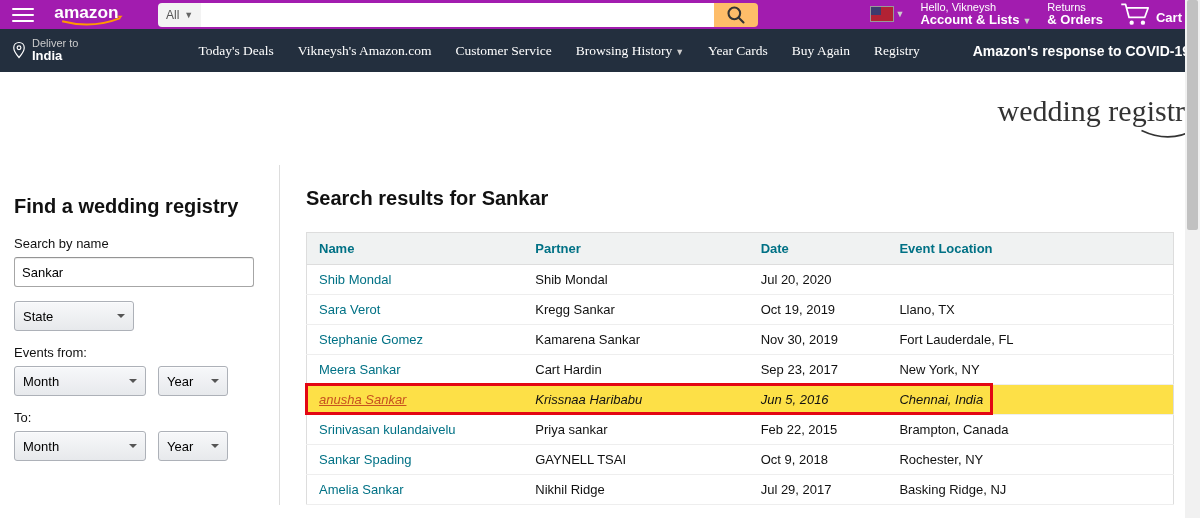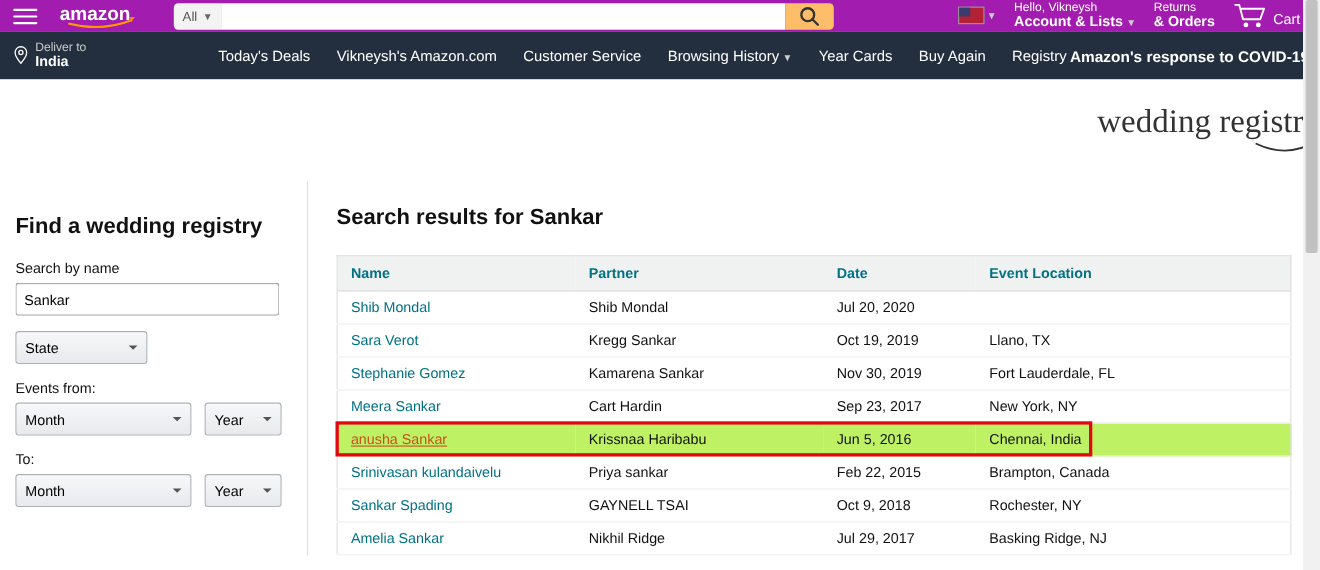--- a/index.html
+++ b/index.html
@@ -21,57 +21,57 @@
   .nav-right { margin-left: auto; display: flex; align-items: center; gap: 16px; padding-right: 10px; }
   .flag { width: 24px; height: 16px; background: linear-gradient(#b22234 0%, #b22234 100%); position: relative; border: 1px solid #999; }
   .flag::before { content:""; position:absolute; top:0; left:0; width:10px; height:8px; background:#3c3b6e; }
   .flag-wrap { display:flex; align-items:center; cursor:pointer; }
   .flag-wrap .tri { margin-left:2px; font-size:9px; color:#ccc; }
   .nav-block { line-height: 1.1; }
   .nav-block .top { font-size: 11px; font-weight: 400; }
   .nav-block .bot { font-size: 13px; font-weight: 700; white-space: nowrap; }
   .nav-block .tri { font-size: 9px; color: #ccc; margin-left: 3px; }
   .cart-wrap { display:flex; align-items:flex-end; cursor:pointer; }
-  .cart-label { font-weight:400; font-size:13px; margin-left:3px; margin-bottom:2px; }
+  .cart-label { font-weight:700; font-size:13px; margin-left:3px; margin-bottom:2px; }
   
   
   .subnav { background: #232f3e; color: #fff; display: flex; align-items: center; height: 43px; padding: 0 10px; font-size: 13.5px; }
   .deliver { display: flex; align-items: center; gap: 4px; cursor: pointer; margin-right: 120px; }
   .deliver-text { line-height: 1.1; }
   .deliver-text .top { font-size: 11px; color: #ccc; }
   .deliver-text .bot { font-size: 13px; font-weight: 700; }
-  .subnav-links { display:flex; gap: 24px; align-items:flex-start; }
+  .subnav-links { display:flex; gap: 24px; align-items:flex-start;font-family:Liberation Serif, serif; }
   .subnav-links a { color: #fff; text-decoration: none; cursor: pointer; }
   .subnav-links .tri { font-size:9px; margin-left:3px; color:#ccc; }
   .covid { margin-left: auto; font-weight: 700; color: #fff; cursor: pointer; font-size: 14px; }
   .wr-logo-wrap { padding: 22px 0 10px 36px; text-align: right; }
   .wr-logo { font-family: Georgia, serif; font-size: 30px; font-weight: 400; color: #333; }
   .wr-swoosh { width: 60px; height: 18px; margin-left: 78px; margin-top: -2px; }
   
   .columns { display: flex; }
   .sidebar { width: 280px; padding: 30px 18px 0 14px; border-right: 1px solid #ddd; margin-top: 8px; min-height: 340px; }
   .sidebar h2 { font-size: 20px; font-weight: 700; margin-bottom: 18px; }
   .sidebar label.flab { display:block; font-size: 13px; margin-bottom: 6px; }
   .sidebar input[type=text] { width: 240px; height: 30px; border: 1px solid #a6a6a6; border-top-color:#949494; border-radius: 3px; padding: 0 7px; font-size: 13px; box-shadow: 0 1px 0 rgba(255,255,255,.5), 0 1px 0 rgba(0,0,0,.07) inset; margin-bottom: 14px; }
   .sidebar select { height: 30px; border: 1px solid #adb1b8; border-radius: 3px; background: linear-gradient(#f7f8fa,#e7e9ec); font-size: 13px; padding: 0 28px 0 8px; appearance: none; -webkit-appearance: none; position: relative; cursor: pointer; box-shadow: 0 1px 0 rgba(255,255,255,.6) inset; }
   .sel-wrap { position: relative; display:inline-block; margin-bottom: 14px; }
   .sel-wrap::after { content:""; position:absolute; right:9px; top:13px; border:4px solid transparent; border-top-color:#555; pointer-events:none; }
   .sel-state { width: 120px; }
-  .sel-month { width: 160px; }
+  .sel-month { width: 132px; }
   .sel-year { width: 70px; }
   .row-inline { display:flex; gap: 12px; }
   
   .main { flex: 1; padding: 30px 26px 0 26px; }
   .main h2 { font-size: 20px; font-weight: 700; margin-bottom: 22px; }
   
   table.results { width: 100%; border-collapse: collapse; border: 1px solid #ddd; }
   table.results th { background: #f0f2f2; color: #007185; font-weight: 700; text-align: left; padding: 8px 12px; border-bottom: 1px solid #ddd; font-size: 13px; }
   table.results td { padding: 7px 12px; border-bottom: 1px solid #eee; font-size: 13px; color: #111; }
   table.results td.name a { color: #007185; text-decoration: none; }
-  tr.highlight { background: #bef264; }
+  tr.highlight { background: #fde047; font-style: italic; }
   tr.highlight td.name a { color: #c7511f; text-decoration: underline; }
   .hl-box { position: relative; }
   .red-box { position:absolute; border: 3px solid #e30613; pointer-events:none; }
   
   .scrollbar { position: fixed; right: 0; top: 0; width: 15px; height: 518px; background: #f1f1f1; }
   .scrollbar-thumb { position:absolute; left:2px; top:0; width:11px; height:230px; background:#c1c1c1; border-radius:2px; }
 </style>
 </head>
 <body>
 

